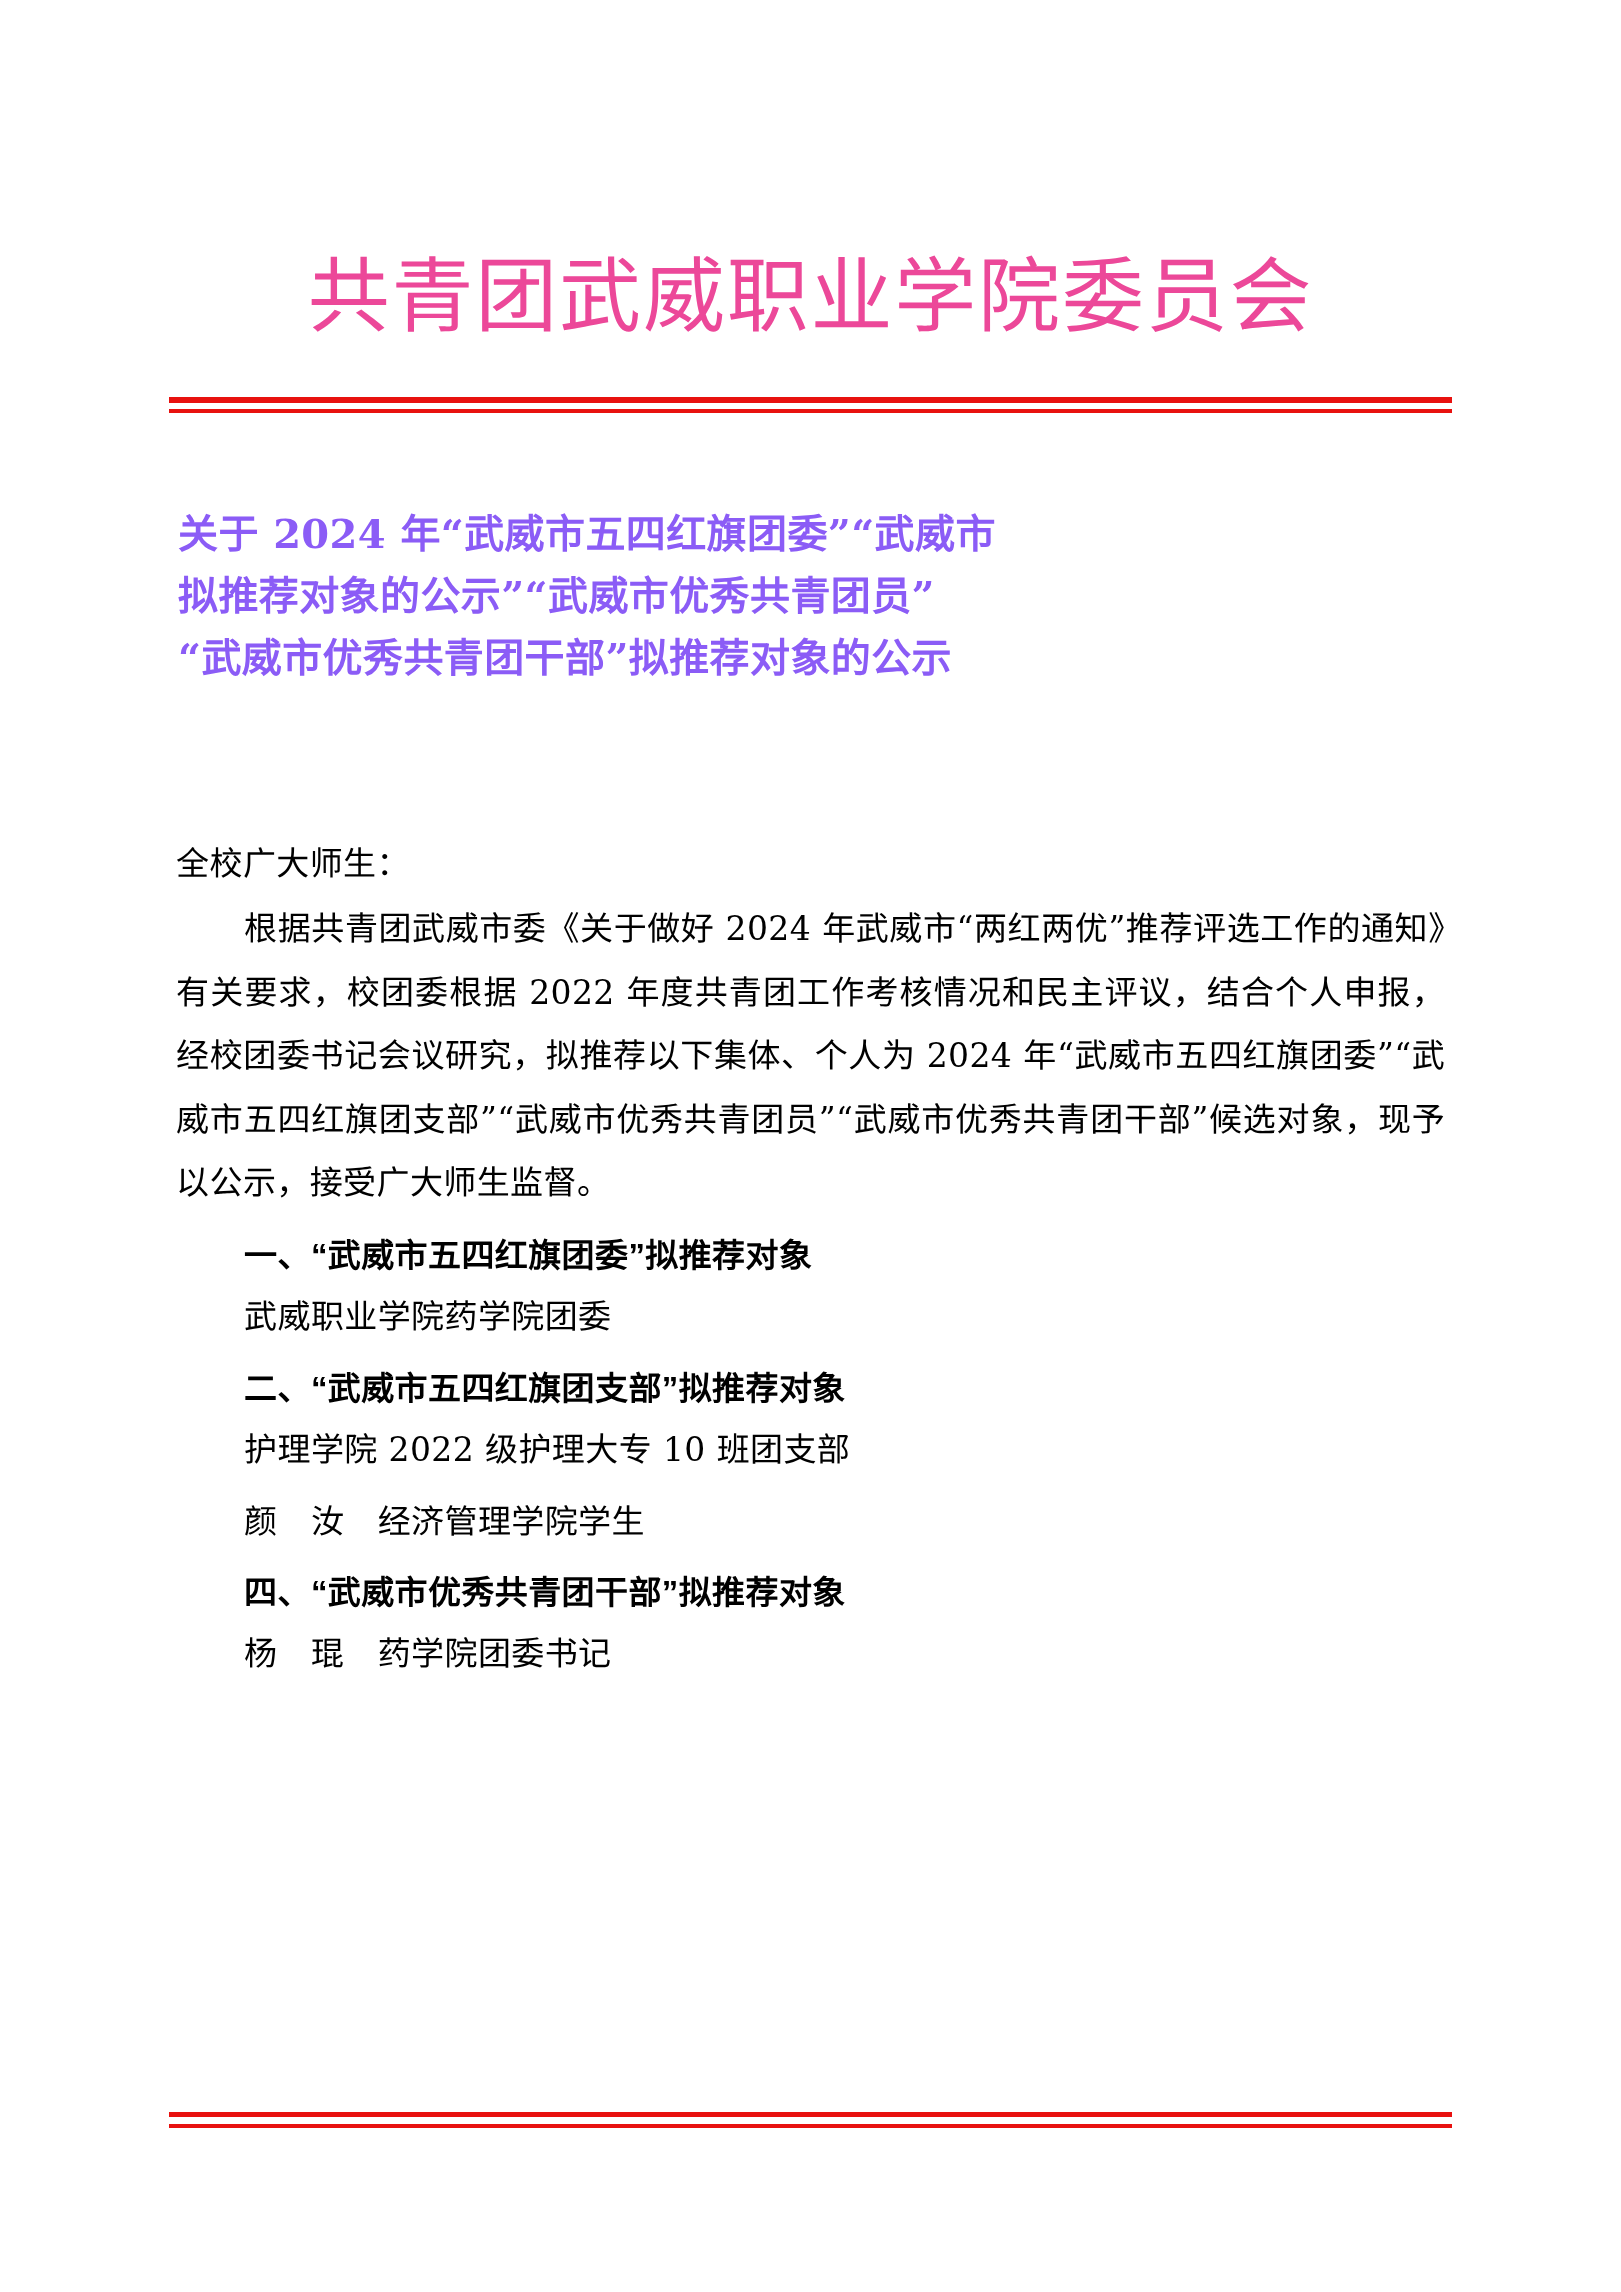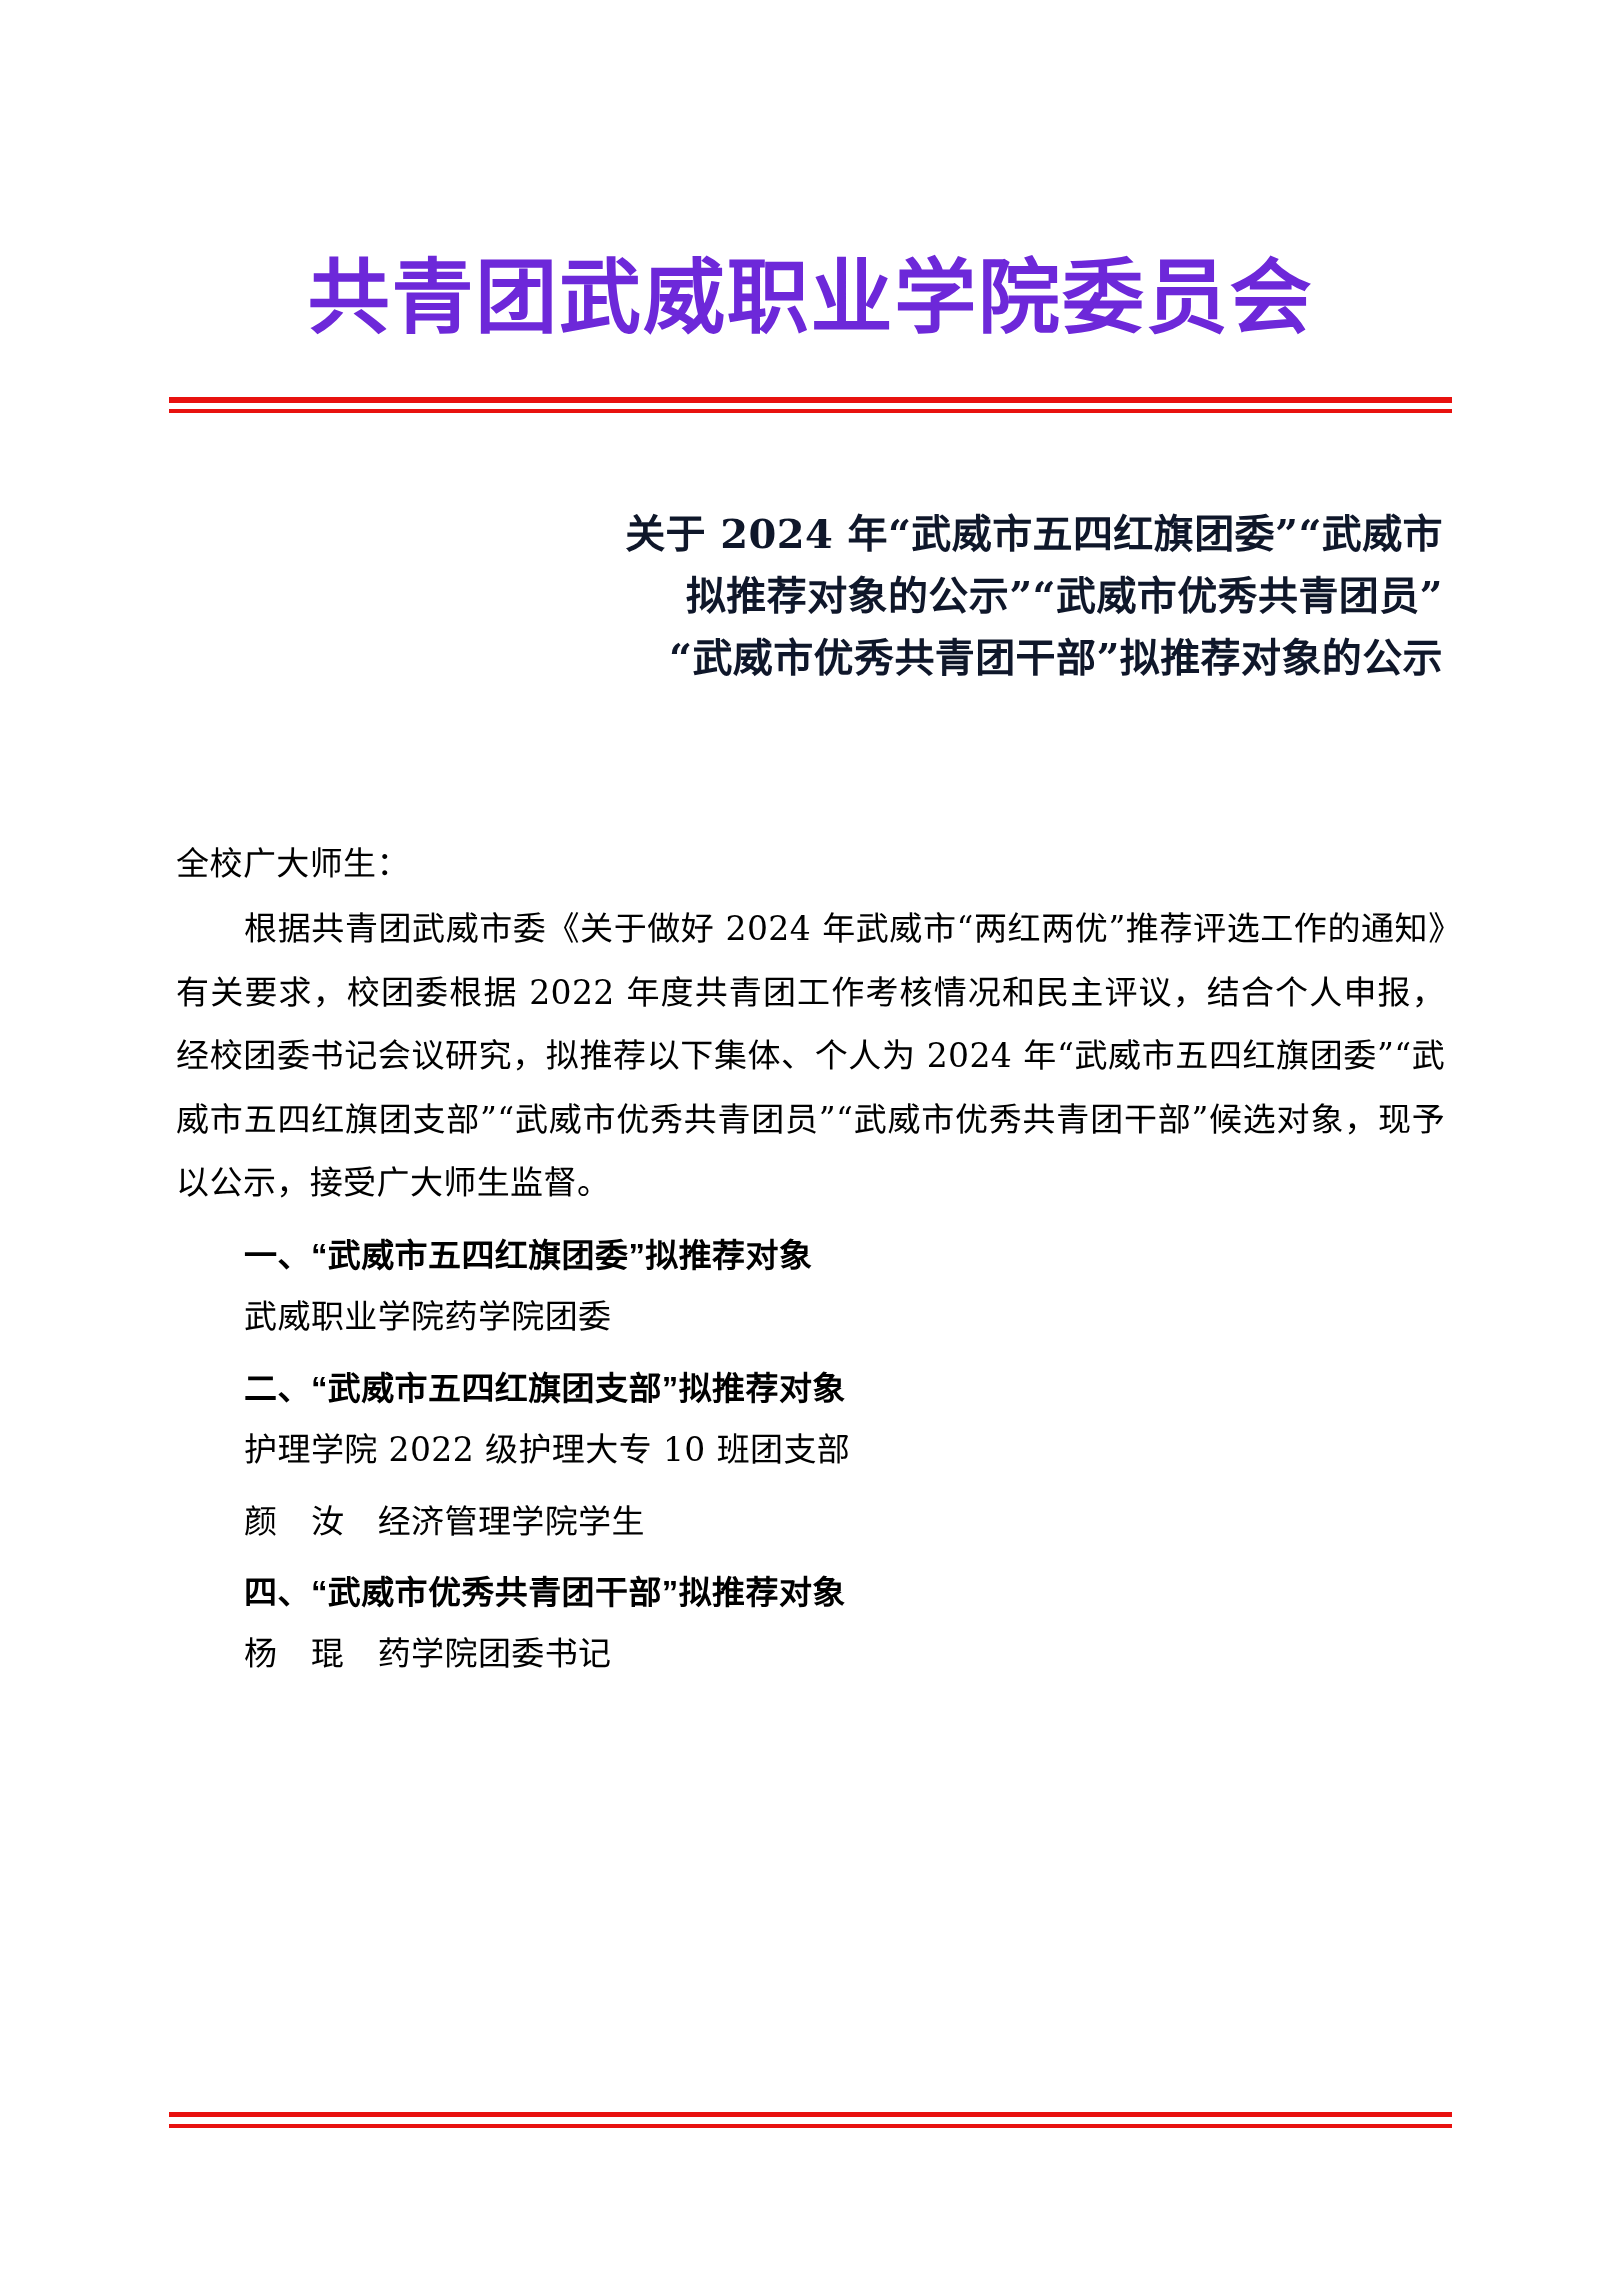--- a/index.html
+++ b/index.html
@@ -32,24 +32,24 @@
   
   .masthead {
     position: absolute;
     left: 0;
     top: 254px;
     width: 1283px;
     text-align: center;
   }
   .masthead-title {
     font-family: "DejaVu Serif", "Liberation Serif", serif;
-    font-weight: bold;
+    font-weight: normal;
     font-size: 82px;
     line-height: 1.05;
-    color: #6d28d9;
+    color: #ec4899;
     letter-spacing: 1.8px;
     white-space: nowrap;
   }
   .masthead-rules {
     position: absolute;
     left: 0;
     top: 397px;
     width: 1283px;
   }
   .rule-thick {
@@ -65,26 +65,26 @@
     background: #e8110f;
     width: 100%;
   }
 
   
   .doc-title {
     position: absolute;
     left: 9px;
     top: 503px;
     width: 1265px;
-    text-align: right;
+    text-align: left;
     font-family: "DejaVu Serif", "Liberation Serif", serif;
     font-weight: bold;
     font-size: 40px;
     line-height: 1.55;
-    color: #0f172a;
+    color: #8b5cf6;
     letter-spacing: 0.4px;
   }
   .doc-title .tline {
     display: block;
     white-space: nowrap;
   }
 
   
   .body-wrap {
     position: absolute;

